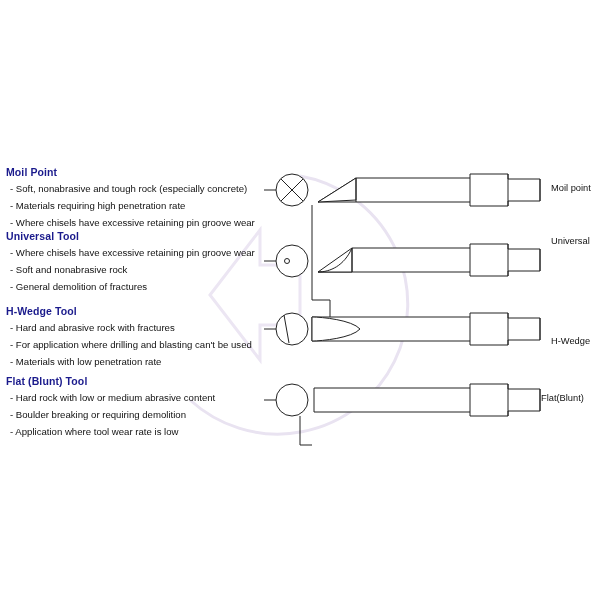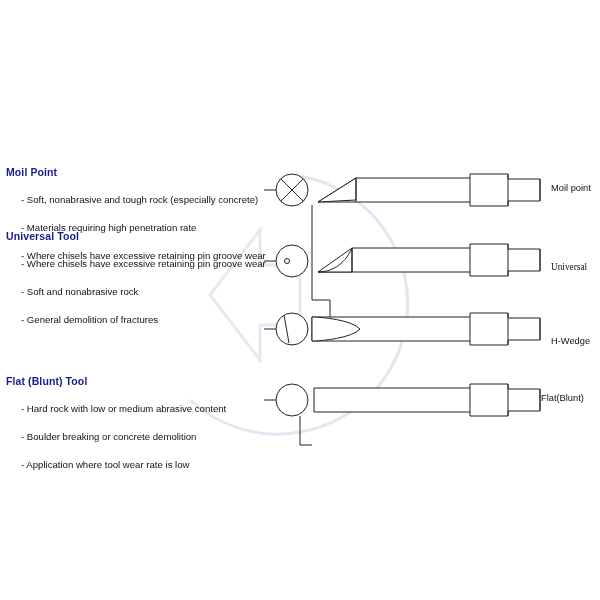--- a/index.html
+++ b/index.html
@@ -32,37 +32,37 @@
     color: #1a1a8c;
     font-weight: bold;
     font-size: 10.5px;
     margin: 0 0 3px 0;
     letter-spacing: 0.1px;
   }
   .blk-line {
     color: #111111;
     font-size: 9.6px;
     line-height: 13.2px;
-    margin: 15px;
+    margin: 4px;
     white-space: nowrap;
   }
   .block { position: absolute; left: 6px; }
   #block0 { top: 166px; }
   #block1 { top: 230px; }
   #block2 { top: 305px; }
   #block3 { top: 375px; }
 
   .tool-label {
     position: absolute;
     font-size: 9.3px;
     color: #111111;
     white-space: nowrap;
   }
   #lab0 { left: 551px; top: 183px; }
-  #lab1 { left: 551px; top: 262px; font-family: Liberation Serif, serif; }
+  #lab1 { left: 551px; top: 236px; }
   #lab2 { left: 551px; top: 336px; }
   #lab3 { left: 541px; top: 393px; }
 </style>
 </head>
 <body>
 
 <div id="stage">
 
   <svg class="wm" viewBox="0 0 270 270">
     <path d="M150,6 A130,130 0 1,1 40,230" fill="none" stroke="#e9e3f1" stroke-width="3"></path>
@@ -76,25 +76,31 @@
     <p class="blk-line">- Where chisels have excessive retaining pin groove wear</p>
   </div>
 
   <div class="block" id="block1">
     <p class="blk-title">Universal Tool</p>
     <p class="blk-line">- Where chisels have excessive retaining pin groove wear</p>
     <p class="blk-line">- Soft and nonabrasive rock</p>
     <p class="blk-line">- General demolition of fractures</p>
   </div>
 
+  <div class="block" id="block2">
+    <p class="blk-title">H-Wedge Tool</p>
+    <p class="blk-line">- Hard and abrasive rock with fractures</p>
+    <p class="blk-line">- For application where drilling and blasting can't be used</p>
+    <p class="blk-line">- Materials with low penetration rate</p>
+  </div>
 
   <div class="block" id="block3">
     <p class="blk-title">Flat (Blunt) Tool</p>
     <p class="blk-line">- Hard rock with low or medium abrasive content</p>
-    <p class="blk-line">- Boulder breaking or concrete demolition</p>
+    <p class="blk-line">- Boulder breaking or requiring demolition</p>
     <p class="blk-line">- Application where tool wear rate is low</p>
   </div>
 
   <svg width="600" height="600" style="position:absolute;left:0;top:0">
     <g stroke="#222222" fill="#ffffff" stroke-width="1" stroke-linejoin="round">
 
       <g>
 
         <circle cx="292" cy="190" r="16"></circle>
         <line x1="281" y1="179" x2="303" y2="201"></line>

